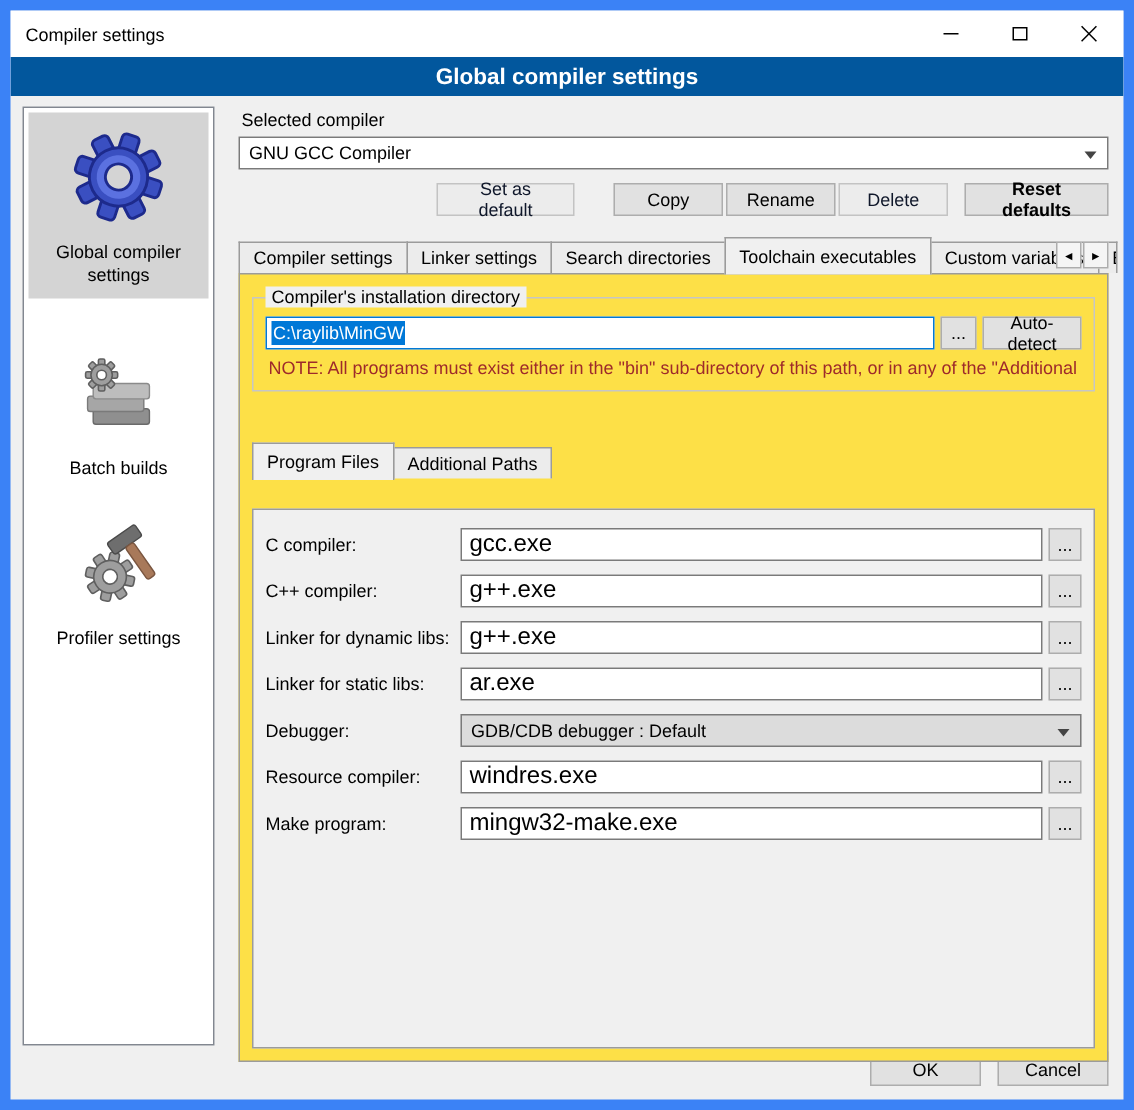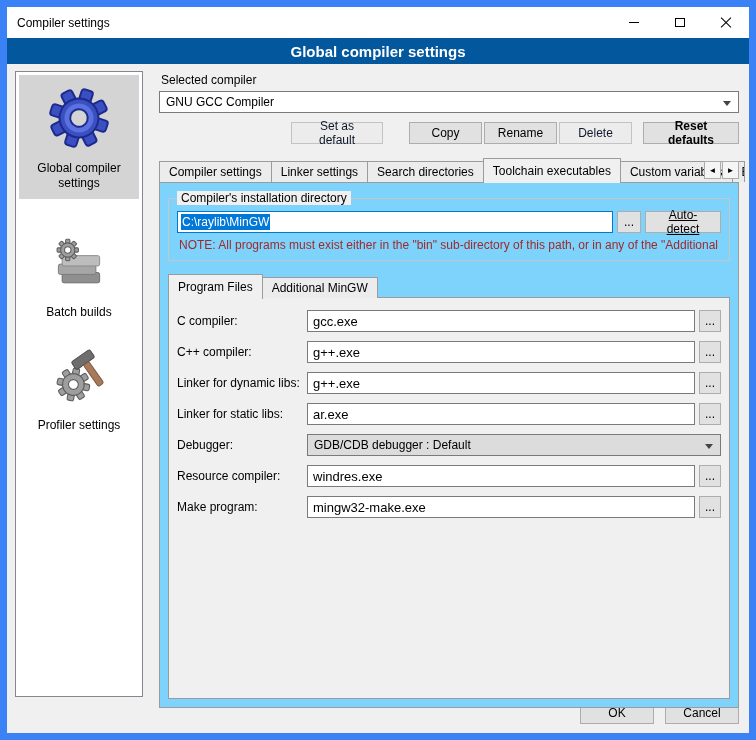--- a/index.html
+++ b/index.html
@@ -49,39 +49,39 @@
   .btnrow .b-reset { width:96px; margin-left:auto;font-weight:bold; }
 
   
   .tabstrip { display:flex; align-items:flex-end; margin-top:13px; position:relative; z-index:2; height:25px; }
   .tab { height:21px; padding:0 9px; display:flex; align-items:center; background:#ececec; border:1px solid #9b9b9b; border-bottom:none; white-space:nowrap; margin-right:-1px; cursor:default; }
   .tab.active { height:25px; background:#f0f0f0; margin-bottom:-1px; z-index:3; position:relative; }
   .tab.clip { max-width:38px; overflow:hidden; padding-right:2px; }
   .tab-arrows { position:absolute; right:0; bottom:3px; display:flex; gap:1px; z-index:4; }
   .arrow-btn { width:17px; height:18px; border:1px solid #adadad; background:#f5f5f5; font-size:8px; display:flex; align-items:center; justify-content:center; padding:0; font-family:inherit; }
 
-  .page { position:relative; z-index:1; border:1px solid #9b9b9b; background:#7dd3fc; height:526px; padding:8px; display:flex; flex-direction:column; }
+  .page { position:relative; z-index:1; border:1px solid #9b9b9b; background:#fde047; height:526px; padding:8px; display:flex; flex-direction:column;gap:21px; }
 
   
   .groupbox { position:relative; border:1px solid #c6c6c6; margin-top:7px; padding:12px 8px 6px; }
   .legend { position:absolute; top:-8px; left:8px; background:#f0f0f0; padding:0 4px; }
   .pathrow { display:flex; align-items:center; gap:4px; }
   .path-input { flex:1; height:22px; border:1px solid #0078d7; background:#fff; display:flex; align-items:center; padding:0 3px; overflow:hidden; }
   .sel-text { background:#0078d7; color:#fff; padding:1px 1px; white-space:nowrap; }
   .btn.dots { width:24px; padding:0; }
-  .btn.autodetect { width:76px;text-decoration:underline; }
+  .btn.autodetect { width:66px; }
   .note { margin:5px 0 2px 2px; color:#9e2a2b; white-space:nowrap; overflow:hidden; }
 
   .tabstrip.inner { margin-top:12px; }
   .page2 { border:1px solid #9b9b9b; background:#f0f0f0; flex:1; padding:12px 8px 8px; margin-top:-1px; position:relative; z-index:1; }
 
   
   .frow { display:flex; align-items:center; margin-bottom:9px;justify-content:space-between; }
   .flabel { width:130px; flex:none; }
-  .finput { flex:1; height:22px; border:1px solid #7a7a7a; background:#fff; font-family:inherit; font-size:13px; padding:0 5px; }
+  .finput { flex:1; height:22px; border:1px solid #7a7a7a; background:#fff; font-family:inherit; font-size:16px; padding:0 5px; }
   .frow .btn.dots { margin-left:4px; width:22px; }
   .frow .combo { flex:1; }
 
   
   .footer { position:absolute; right:10px; bottom:9px; display:flex; gap:11px; }
   .footer .btn { width:74px; height:23px;margin-top:24px; }
 </style>
 </head>
 <body>
 
@@ -205,21 +205,21 @@
             <span class="sel-text">C:\raylib\MinGW</span>
           </div>
           <button class="btn dots">...</button>
           <button class="btn autodetect">Auto-detect</button>
         </div>
         <div class="note">NOTE: All programs must exist either in the "bin" sub-directory of this path, or in any of the "Additional</div>
       </div>
 
       <div class="tabstrip inner">
         <div class="tab active">Program Files</div>
-        <div class="tab">Additional MinGW</div>
+        <div class="tab">Additional Paths</div>
       </div>
 
       <div class="page2">
 
         <div class="frow">
           <span class="flabel">C compiler:</span>
           <input class="finput" value="gcc.exe" style="">
           <button class="btn dots">...</button>
         </div>
 

